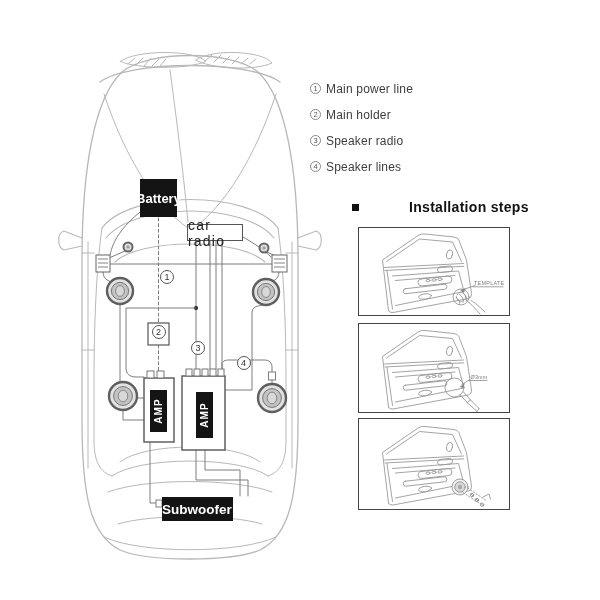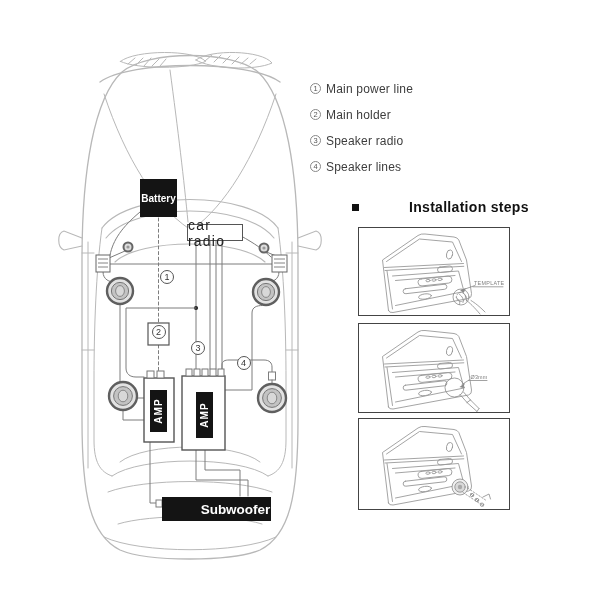--- a/index.html
+++ b/index.html
@@ -3,25 +3,25 @@
 <meta charset="utf-8">
 <style>
   html,body{margin:0;padding:0;background:#fff;}
   .canvas{position:relative;width:600px;height:600px;background:#fff;overflow:hidden;
           font-family:"Liberation Sans", sans-serif;color:#222;}
   .abs{position:absolute;}
   svg{display:block;}
 
   
   .battery-box{left:140px;top:179px;width:37px;height:38px;background:#141414;color:#fff;
-    display:flex;align-items:center;justify-content:center;font-size:10px;font-weight:600;}
+    display:flex;align-items:center;justify-content:center;font-size:13px;font-weight:600;}
   .radio-box{left:187px;top:224px;width:54px;height:15px;background:#fff;border:1px solid #555;
     display:flex;align-items:center;justify-content:center;font-size:14px;letter-spacing:1.2px;color:#222;}
   .sub-box{left:162px;top:497px;width:71px;height:24px;background:#141414;color:#fff;
-    display:flex;align-items:center;justify-content:center;font-size:13.5px;font-weight:700;padding-left:38px;}
+    display:flex;align-items:center;font-size:13.5px;font-weight:700;}
 
   
   .callout{width:14px;height:14px;border:1px solid #555;border-radius:50%;background:#fff;
     display:flex;align-items:center;justify-content:center;font-size:9px;color:#333;box-sizing:border-box;}
 
   
   .legend{left:310px;top:82px;}
   .legend-row{display:flex;align-items:center;gap:5px;margin-bottom:13px;height:13px;}
   .badge{width:11px;height:11px;border:1px solid #888;border-radius:50%;box-sizing:border-box;
     display:flex;align-items:center;justify-content:center;font-size:7.5px;color:#555;flex:0 0 auto;}

